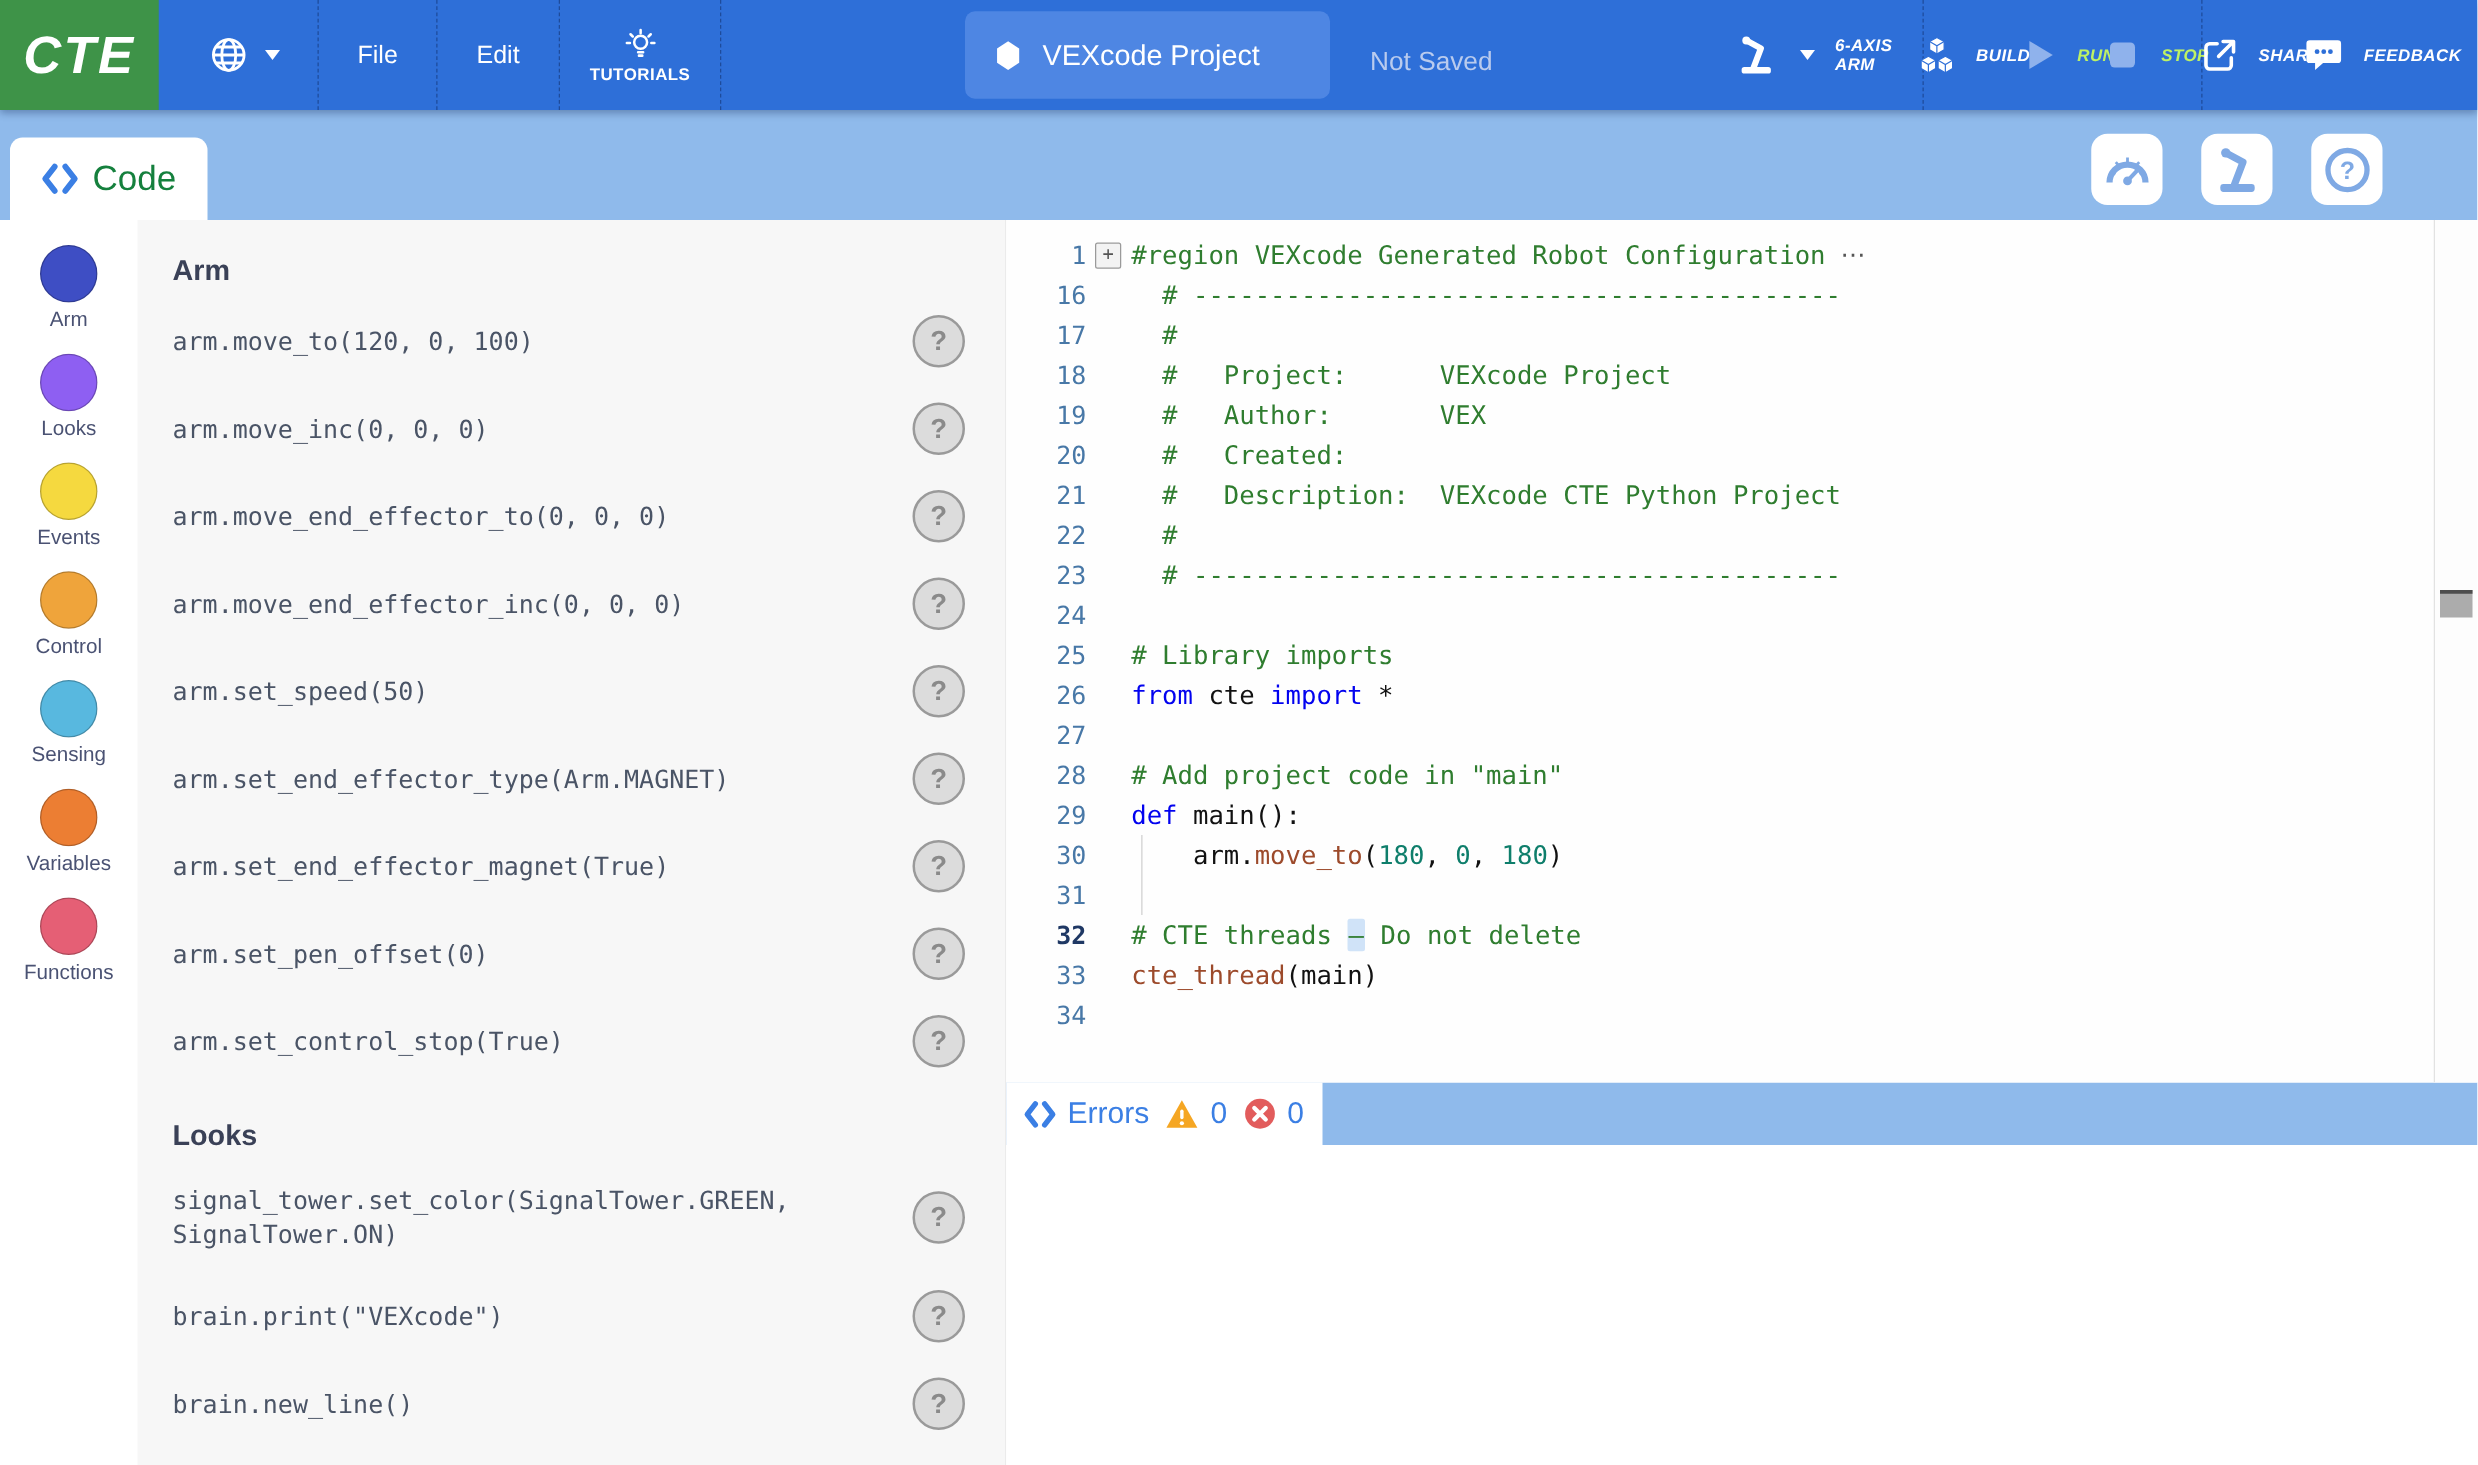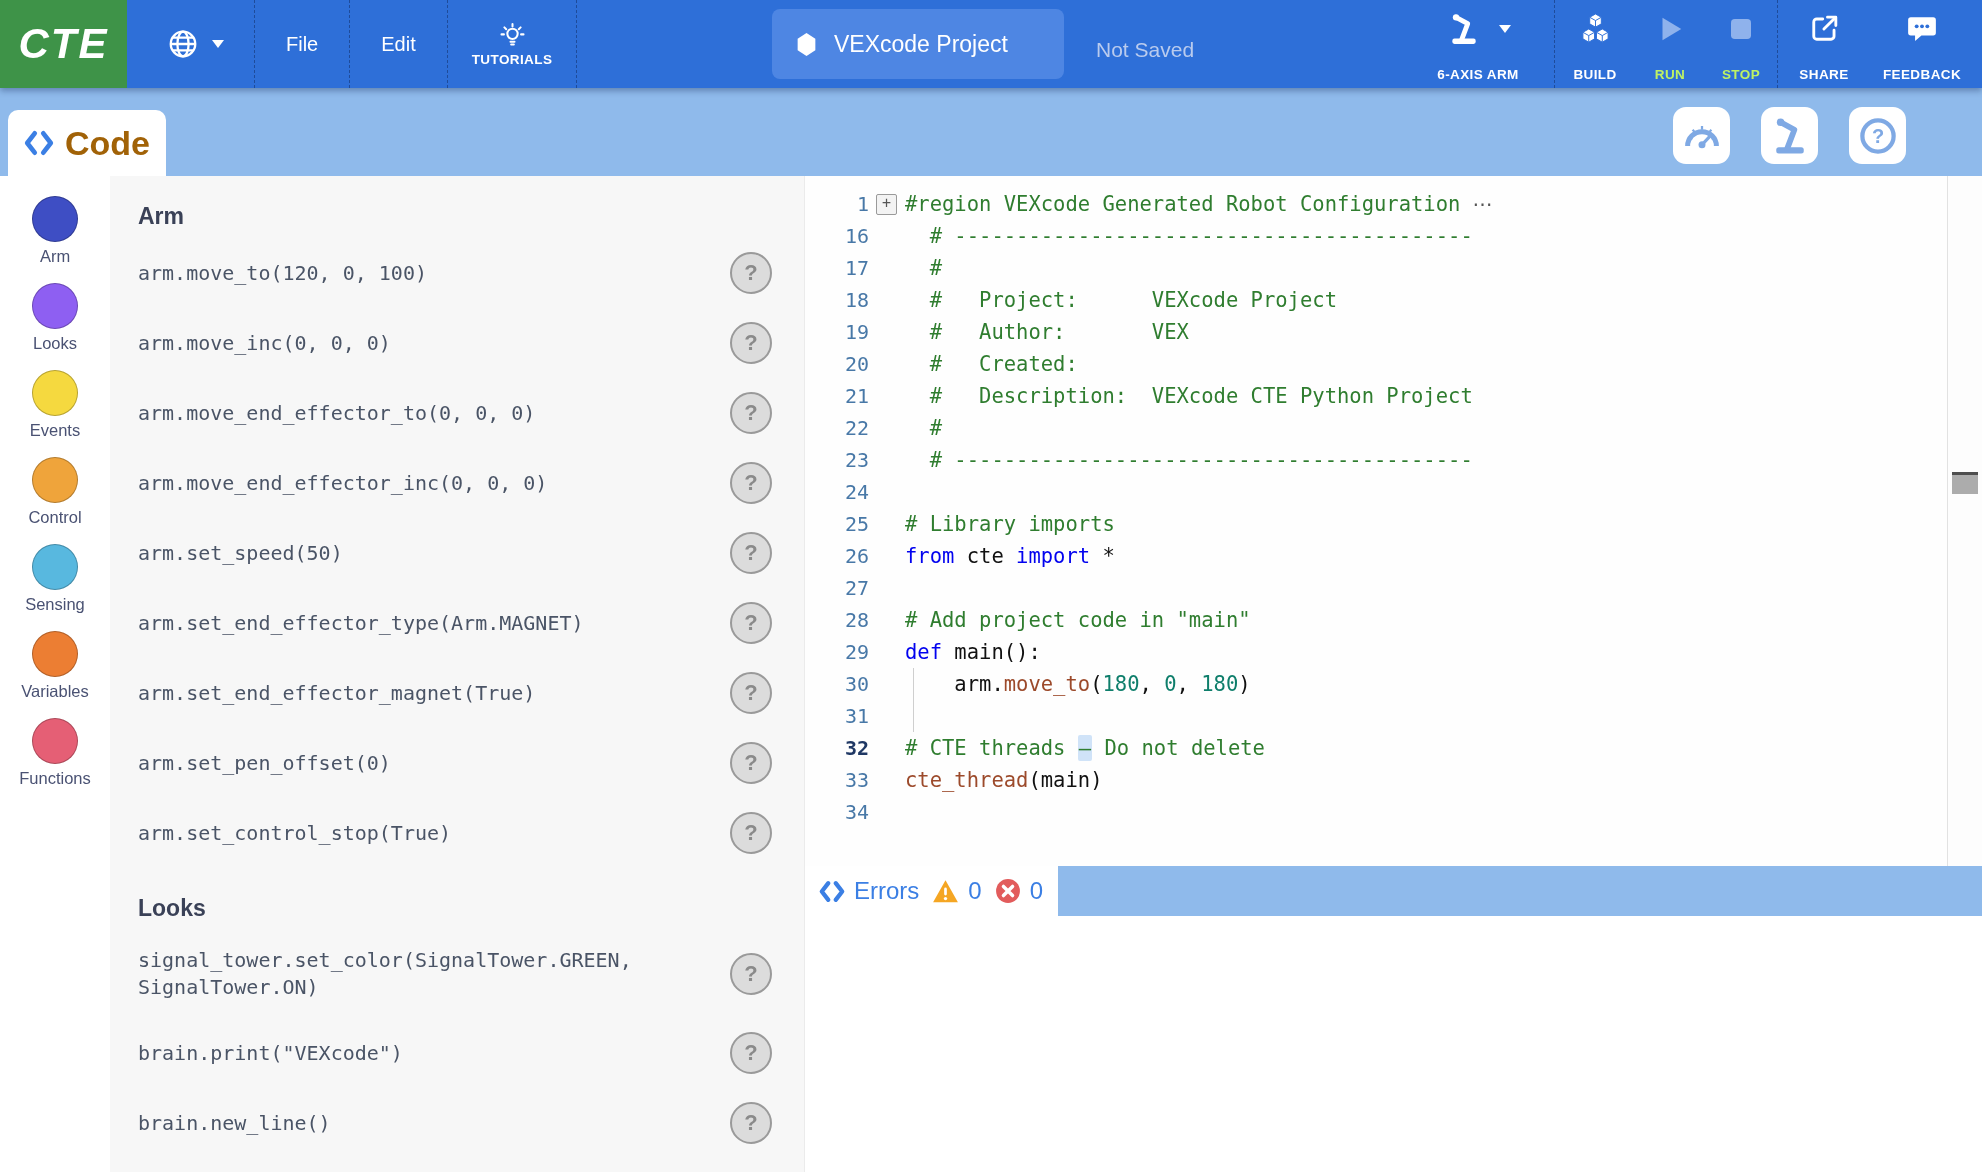--- a/index.html
+++ b/index.html
@@ -14,29 +14,29 @@
   .globe-group{display:flex;align-items:center;gap:13px;padding:0 30px 0 40px;}
   .caret{width:0;height:0;border-left:6.5px solid transparent;border-right:6.5px solid transparent;border-top:8px solid #fff;}
   .vsep{border-left:1px dashed rgba(10,30,80,.45);}
   .tut{display:flex;flex-direction:column;align-items:center;justify-content:center;gap:3px;padding:0 24px;color:#fff;cursor:pointer;}
   .bar-label{font-size:13.5px;font-weight:bold;letter-spacing:.4px;color:#fff;}
   .title-box{position:absolute;left:772px;top:9px;width:292px;height:70px;background:#4E86E3;border-radius:8px;
              display:flex;align-items:center;padding-left:22px;box-sizing:border-box;gap:15px;}
   .title-text{color:#fff;font-size:23px;font-weight:500;}
   .save-status{position:absolute;left:1096px;top:0;height:100px;display:flex;align-items:center;color:#B9CBEE;font-size:21px;}
   .top-right{position:absolute;right:0;top:0;height:88px;display:flex;align-items:stretch;}
-  .tr-item{display:flex;flex-direction:column;align-items:center;justify-content:center;gap:16px;cursor:pointer;}
+  .tr-item{display:flex;align-items:center;justify-content:center;gap:16px;cursor:pointer;font-style:italic;}
   .tr-icon-row{display:flex;align-items:center;height:44px;}
   .dim .bar-label{color:#bef264;}
 
   
   .tabbar{position:relative;z-index:4;height:88px;background:#8FBAEB;}
   .code-tab{position:absolute;left:8px;bottom:0;width:158px;height:66px;background:#fff;border-radius:10px 10px 0 0;
             display:flex;align-items:center;justify-content:center;gap:11px;cursor:pointer;}
-  .code-tab-label{color:#a16207;font-size:34px;font-weight:700;}
+  .code-tab-label{color:#15803d;font-size:28px;font-weight:400;}
   .tab-buttons{position:absolute;right:76px;top:19px;display:flex;gap:31px;}
   .sq-btn{width:57px;height:57px;background:#fff;border-radius:13px;display:flex;align-items:center;justify-content:center;cursor:pointer;}
 
   
   .main{display:flex;height:996px;}
 
   .sidebar{width:110px;background:#fff;padding-top:20px;box-sizing:border-box;}
   .cat-item{height:87px;display:flex;flex-direction:column;align-items:center;justify-content:flex-start;cursor:pointer;}
   .cat-circle{width:46px;height:46px;border-radius:50%;border:1px solid rgba(0,0,0,.25);box-sizing:border-box;}
   .cat-label{margin-top:5px;font-size:16.5px;color:#4A5273;}
@@ -166,21 +166,21 @@
         <svg viewBox="0 0 26 26" width="31" height="31">
             <g fill="none" stroke="#fff" stroke-width="2.4" stroke-linecap="round" stroke-linejoin="round">
               <path d="M11.5 5 H6.5 A2.5 2.5 0 0 0 4 7.5 v12 A2.5 2.5 0 0 0 6.5 22 h12 a2.5 2.5 0 0 0 2.5 -2.5 V14.5"></path>
               <path d="M15.5 3.5 H22.5 V10.5"></path>
               <path d="M22 4 L12.5 13.5"></path>
             </g>
           </svg>
       </div>
       <span class="bar-label">SHARE</span>
     </div>
-    <div class="tr-item" style="width:104px;padding-right:8px;">
+    <div class="tr-item" style="width:104px;padding-right:24px;">
       <div class="tr-icon-row">
         <svg viewBox="0 0 30 28" width="32" height="30">
             <path d="M4.5 3 h21 a2.5 2.5 0 0 1 2.5 2.5 v12 a2.5 2.5 0 0 1 -2.5 2.5 H14.5 l-6 5.2 V20 H4.5 A2.5 2.5 0 0 1 2 17.5 V5.5 A2.5 2.5 0 0 1 4.5 3 Z" fill="#fff"></path>
             <g fill="#2E6FD8">
               <circle cx="10" cy="11.5" r="1.8"></circle>
               <circle cx="15" cy="11.5" r="1.8"></circle>
               <circle cx="20" cy="11.5" r="1.8"></circle>
             </g>
           </svg>
       </div>

